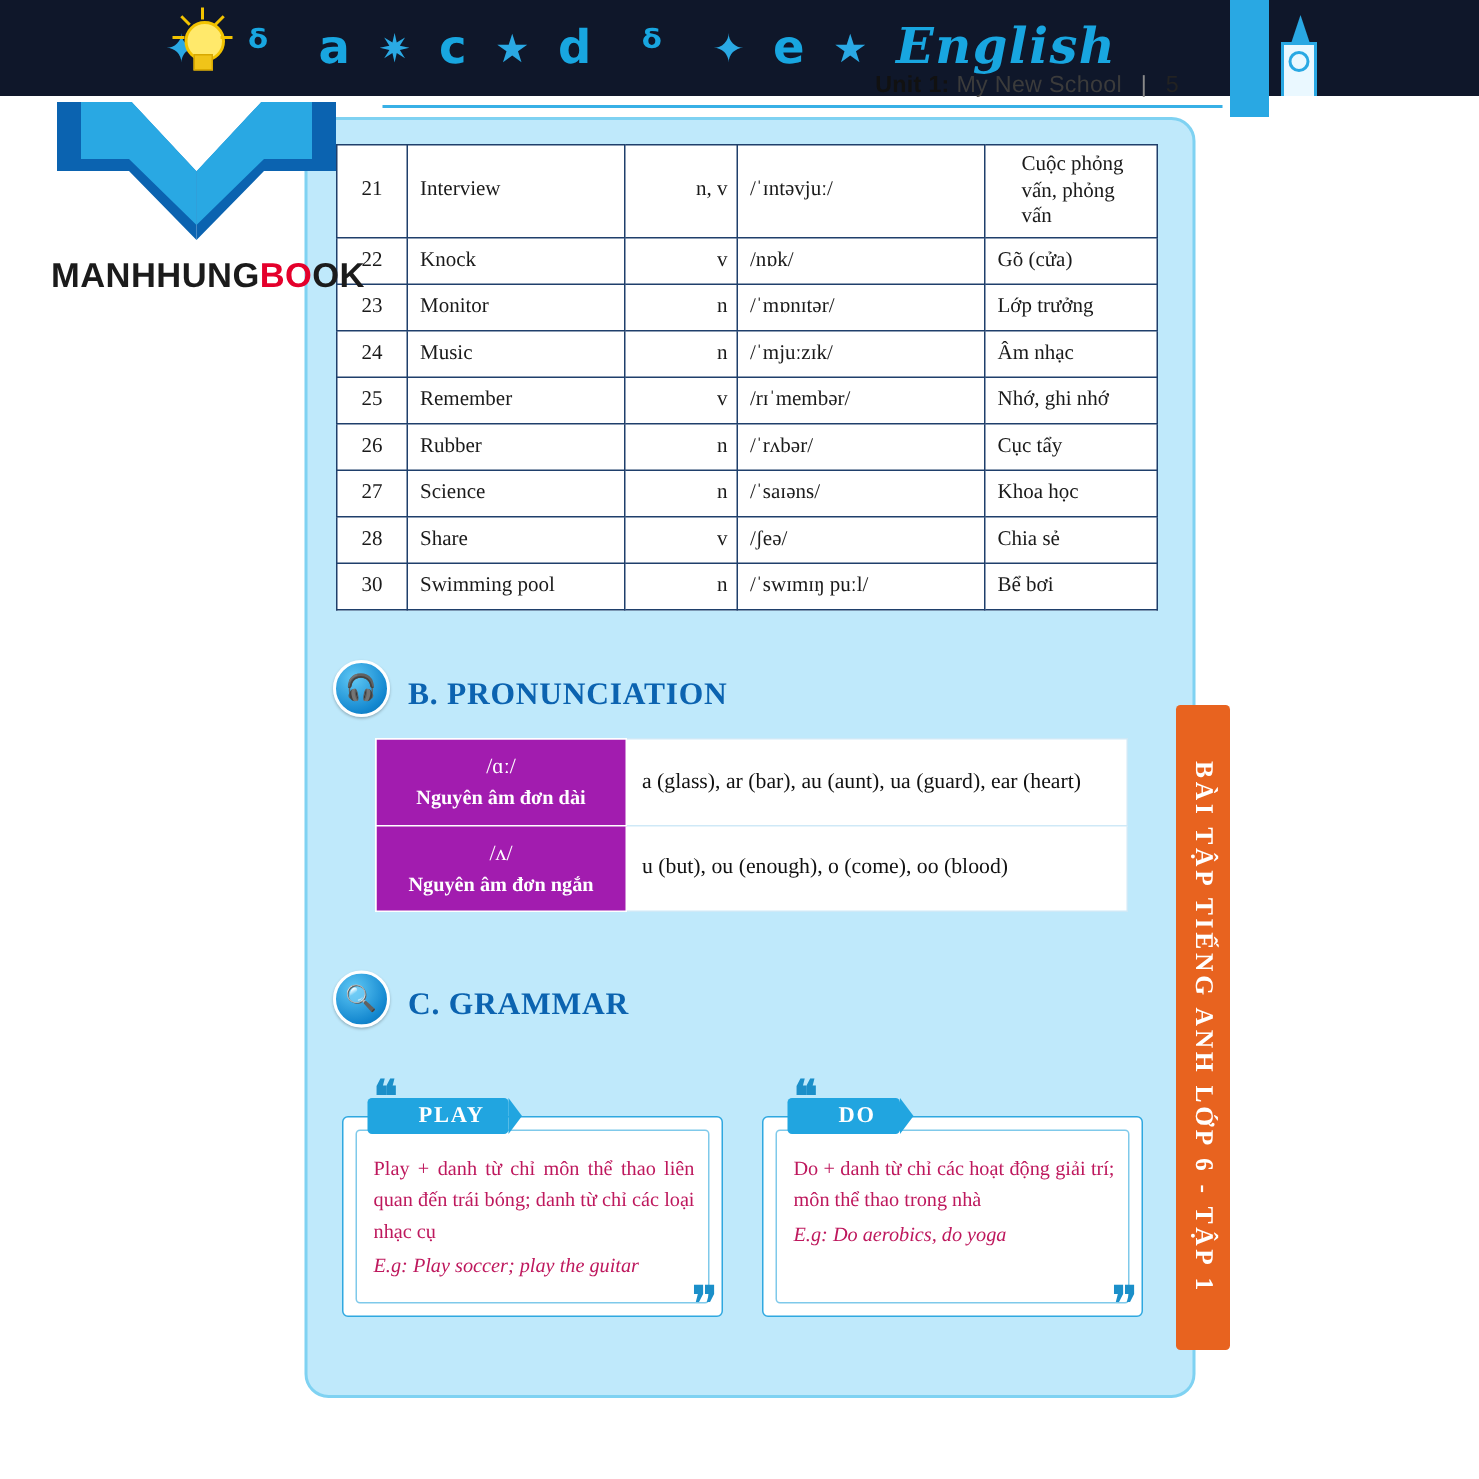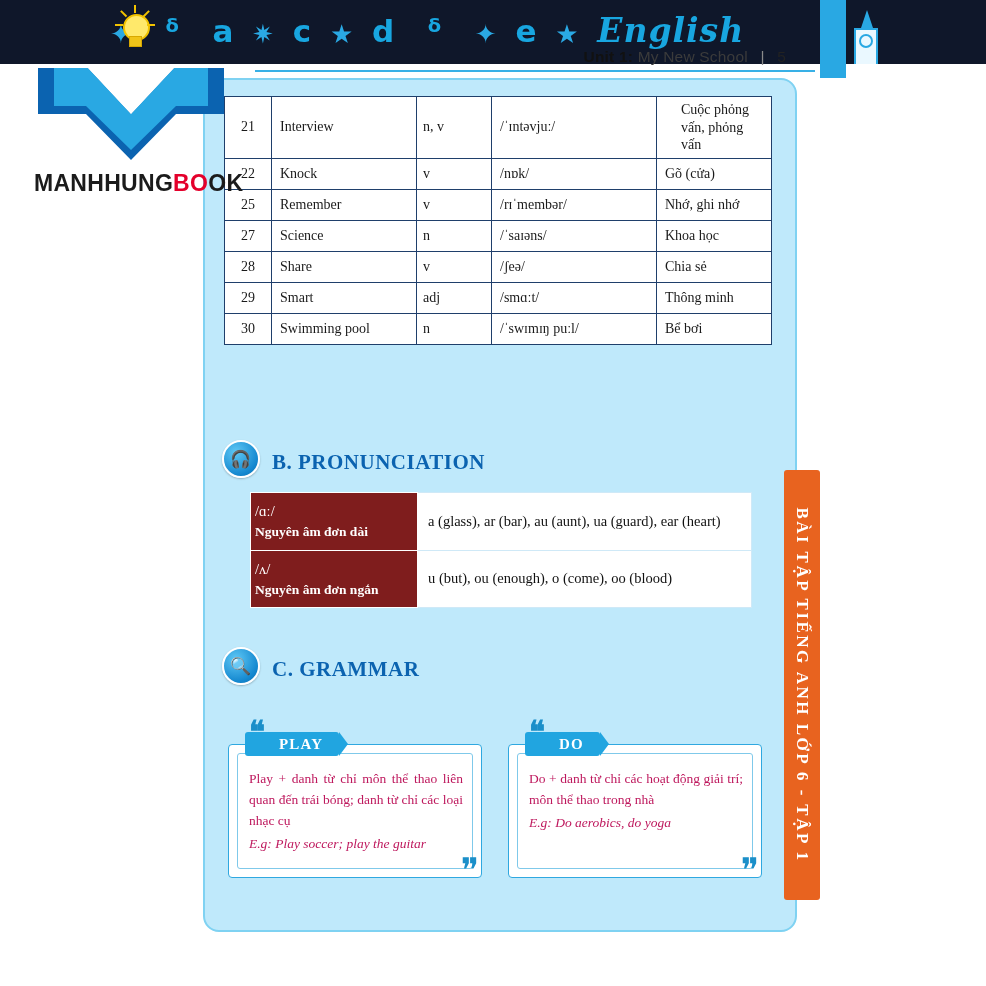--- a/index.html
+++ b/index.html
@@ -160,21 +160,21 @@
     color: #1a1a1a;
   }
   .vocab-table td {
     border: 1px solid #1f3f6b;
     padding: 4px 6px;
     height: 22px;
     vertical-align: middle;
   }
   .vocab-table td.num { width: 34px; text-align: center; }
   .vocab-table td.word { width: 130px; padding-left: 8px; }
-  .vocab-table td.pos { width: 62px; text-align: left; }
+  .vocab-table td.pos { width: 62px; text-align: right; }
   .vocab-table td.ipa { width: 150px; padding-left: 8px; }
   .vocab-table td.mean { padding-left: 8px; }
   .vocab-table td.two-line { line-height: 1.25; padding-left: 24px; }
 
   
   .sec-head {
     position: absolute;
     font-family: "Liberation Serif", serif;
     font-weight: bold;
     font-size: 21px;
@@ -209,22 +209,23 @@
     background: #ffffff;
     font-family: "Liberation Serif", serif;
     font-size: 14px;
   }
   .pron-table td {
     border: 1px solid #ffffff;
     vertical-align: middle;
   }
   .pron-table td.key {
     width: 158px;
-    background: #7f1d1d;
+    background: #a21caf;
     color: #ffffff;
+    text-align: center;
     padding: 8px 4px;
     line-height: 1.45;
     font-size: 13.5px;
   }
   .pron-table td.key .sym {
     font-size: 14.5px;
   }
   .pron-table td.key .vn {
     font-weight: bold;
     font-size: 13.5px;
@@ -415,46 +416,60 @@
         <td class="mean two-line">Cuộc phỏng vấn, phỏng vấn</td>
       </tr>
       <tr>
         <td class="num">22</td>
         <td class="word">Knock</td>
         <td class="pos">v</td>
         <td class="ipa">/nɒk/</td>
         <td class="mean">Gõ (cửa)</td>
       </tr>
       <tr>
+        <td class="num">23</td>
+        <td class="word">Monitor</td>
+        <td class="pos">n</td>
+        <td class="ipa">/ˈmɒnɪtər/</td>
+        <td class="mean">Lớp trưởng</td>
+      </tr>
+      <tr>
+        <td class="num">24</td>
+        <td class="word">Music</td>
+        <td class="pos">n</td>
+        <td class="ipa">/ˈmjuːzɪk/</td>
+        <td class="mean">Âm nhạc</td>
+      </tr>
+      <tr>
         <td class="num">25</td>
         <td class="word">Remember</td>
         <td class="pos">v</td>
         <td class="ipa">/rɪˈmembər/</td>
         <td class="mean">Nhớ, ghi nhớ</td>
       </tr>
       <tr>
+        <td class="num">26</td>
+        <td class="word">Rubber</td>
+        <td class="pos">n</td>
+        <td class="ipa">/ˈrʌbər/</td>
+        <td class="mean">Cục tẩy</td>
+      </tr>
+      <tr>
         <td class="num">27</td>
         <td class="word">Science</td>
         <td class="pos">n</td>
         <td class="ipa">/ˈsaɪəns/</td>
         <td class="mean">Khoa học</td>
       </tr>
       <tr>
         <td class="num">28</td>
         <td class="word">Share</td>
         <td class="pos">v</td>
         <td class="ipa">/ʃeə/</td>
         <td class="mean">Chia sẻ</td>
-      </tr>
-      <tr>
-        <td class="num">29</td>
-        <td class="word">Smart</td>
-        <td class="pos">adj</td>
-        <td class="ipa">/smɑːt/</td>
-        <td class="mean">Thông minh</td>
       </tr>
       <tr>
         <td class="num">30</td>
         <td class="word">Swimming pool</td>
         <td class="pos">n</td>
         <td class="ipa">/ˈswɪmɪŋ puːl/</td>
         <td class="mean">Bể bơi</td>
       </tr>
     </tbody>
   </table>

